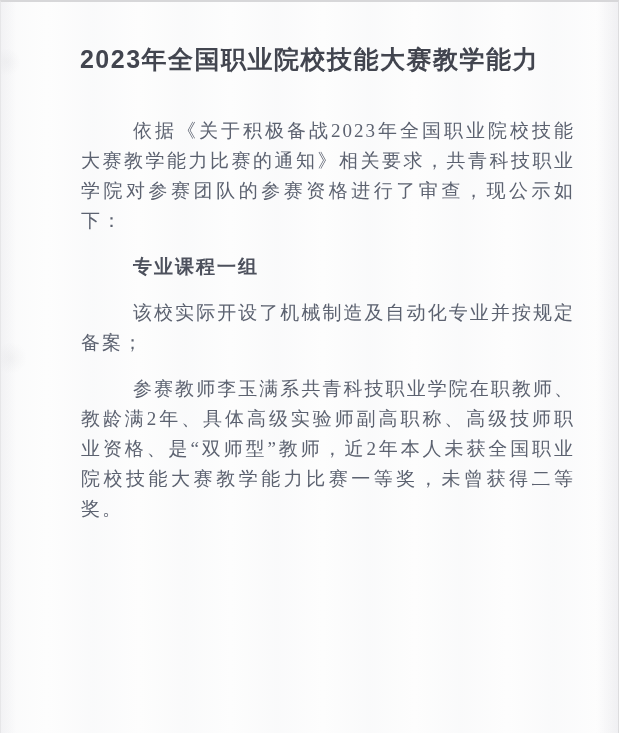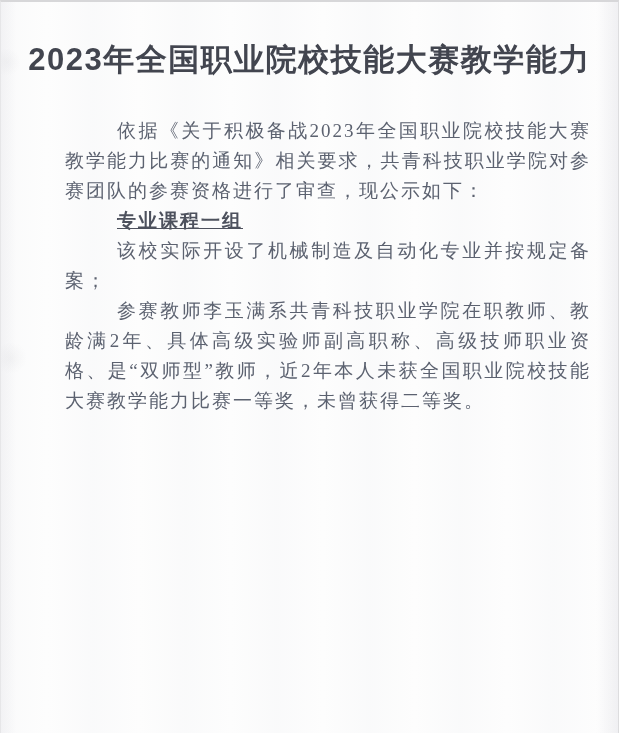--- a/index.html
+++ b/index.html
@@ -22,46 +22,45 @@
       linear-gradient(90deg, rgba(232,232,236,0.45) 0%, rgba(255,255,255,0) 2.5%, rgba(255,255,255,0) 96.5%, rgba(228,228,233,0.5) 100%),
       repeating-linear-gradient(90deg, rgba(225,228,234,0.12) 0px, rgba(255,255,255,0) 46px, rgba(225,228,234,0.12) 92px),
       #fdfdfd;
     font-family: "Liberation Serif", "DejaVu Serif", serif;
   }
   .doc-title {
     margin: 42px 20px 0 20px;
     text-align: center;
     font-family: "Liberation Sans", "DejaVu Sans", sans-serif;
     font-weight: 700;
-    font-size: 31px;
+    font-size: 25px;
     line-height: 31px;
     letter-spacing: 1.5px;
     color: #42454f;
   }
   .doc-title .tline {
     display: block;
   }
   .doc-body {
     margin-top: 41px;
     padding-left: 64px;
     padding-right: 27px;
     color: #5c6270;
     font-size: 19px;
     line-height: 30px;
     letter-spacing: 2px;
     text-align: justify;
   }
   .para {
-    margin: 0;
+    margin: 16px;
     text-indent: 52px;
   }
   .para.bold {
     font-weight: 700;
     color: #4d515d;
-    text-decoration: underline;
   }
 </style>
 </head>
 <body>
 
 <div class="page">
   <h1 class="doc-title">
     <span class="tline">2023年全国职业院校技能大赛教学能力</span>
   </h1>
   <div class="doc-body" id="doc-body">

